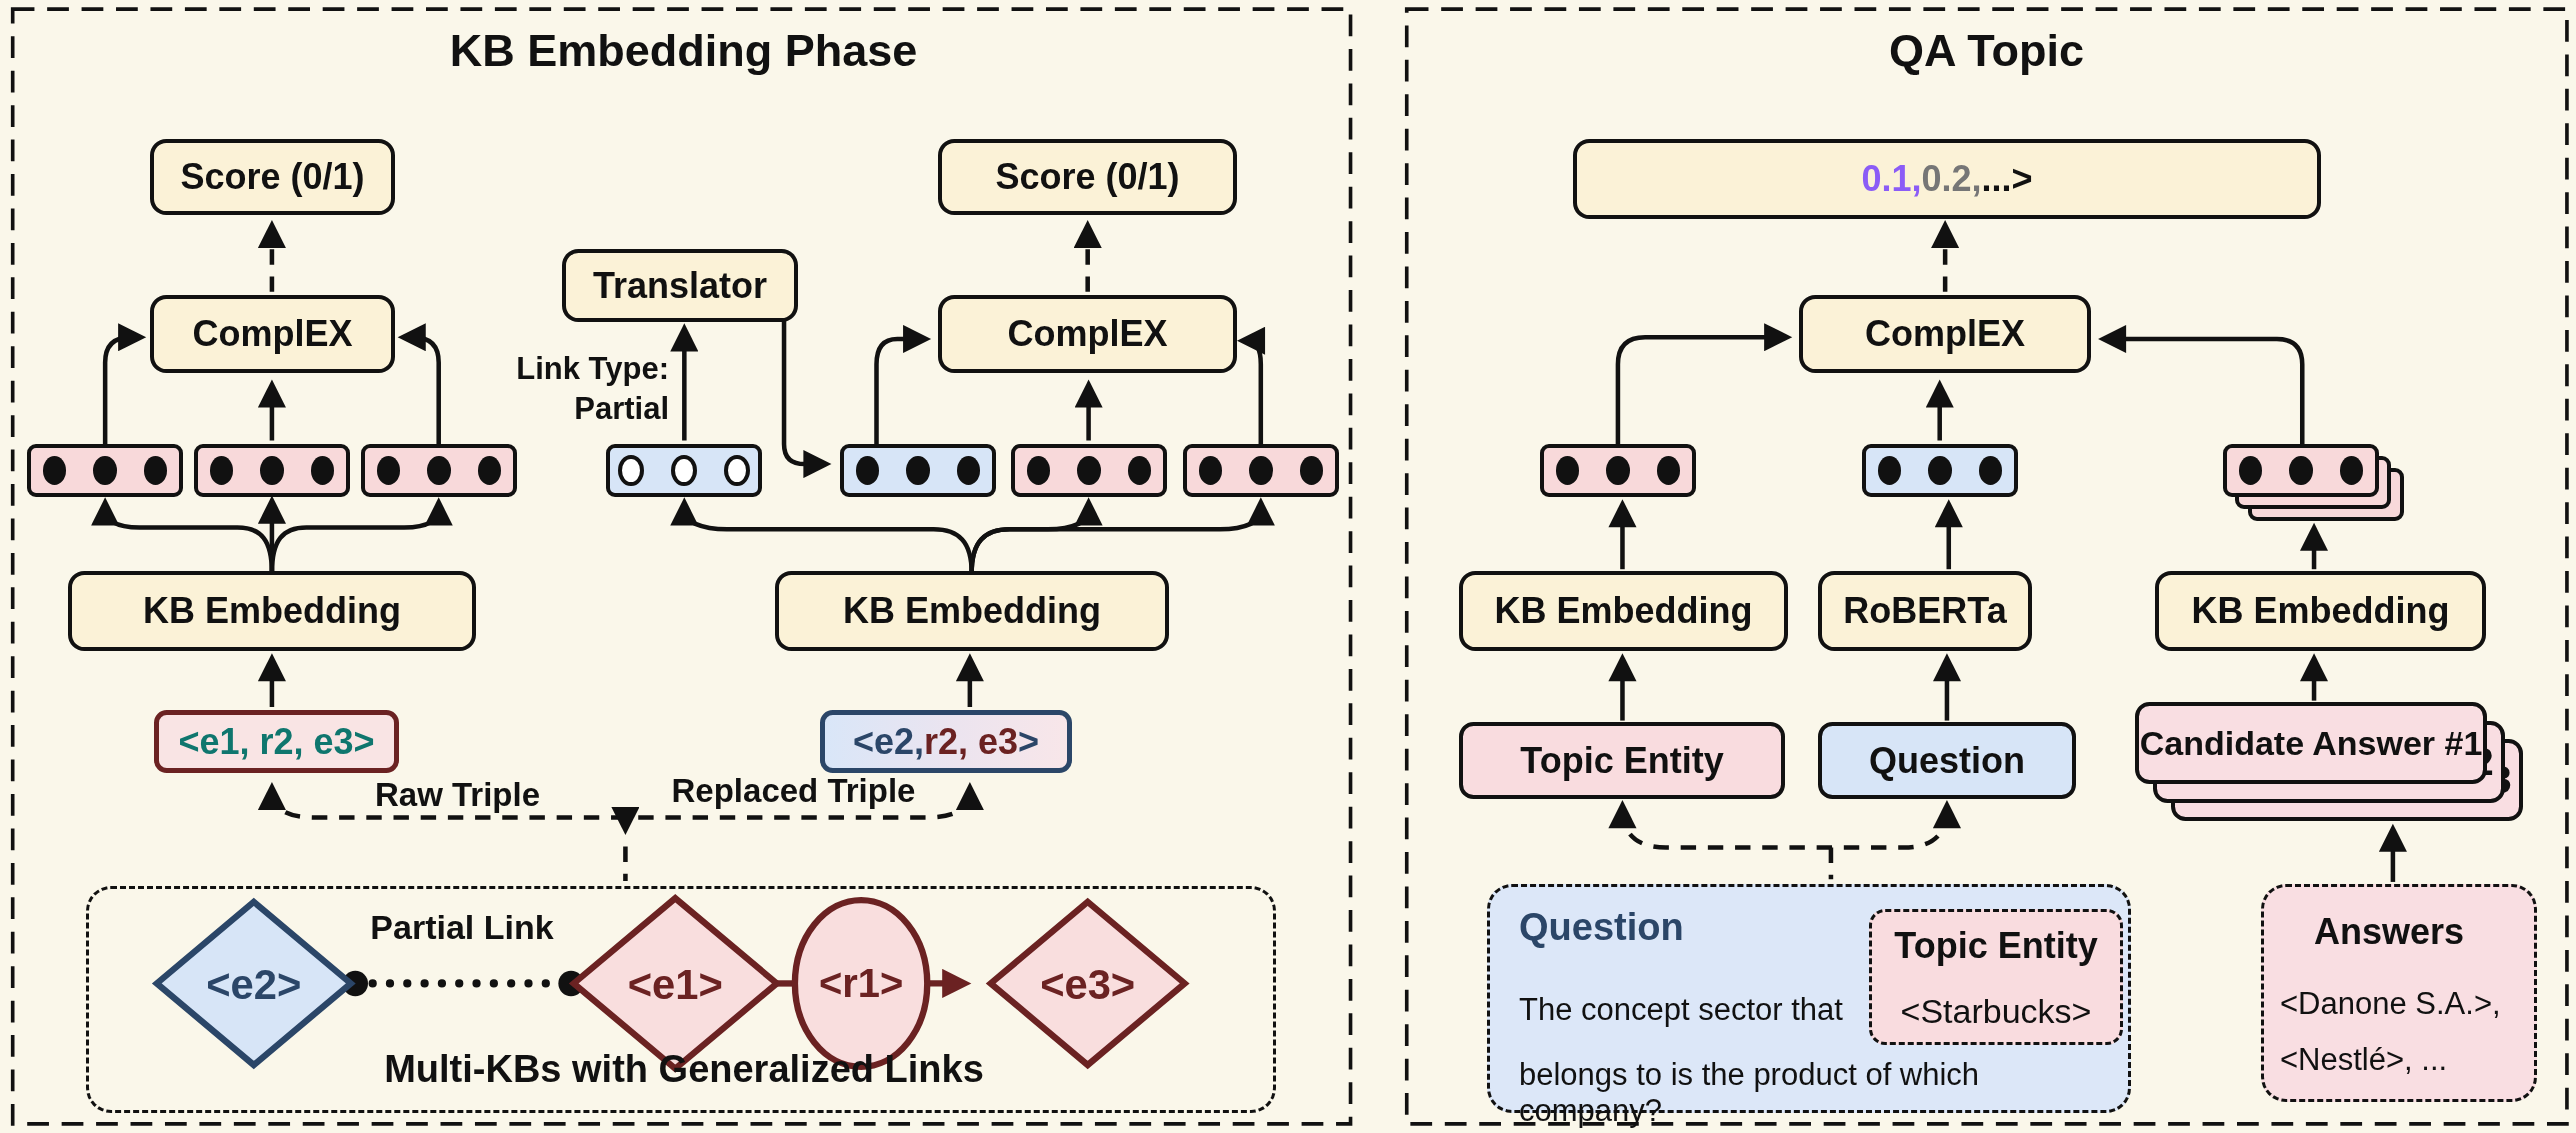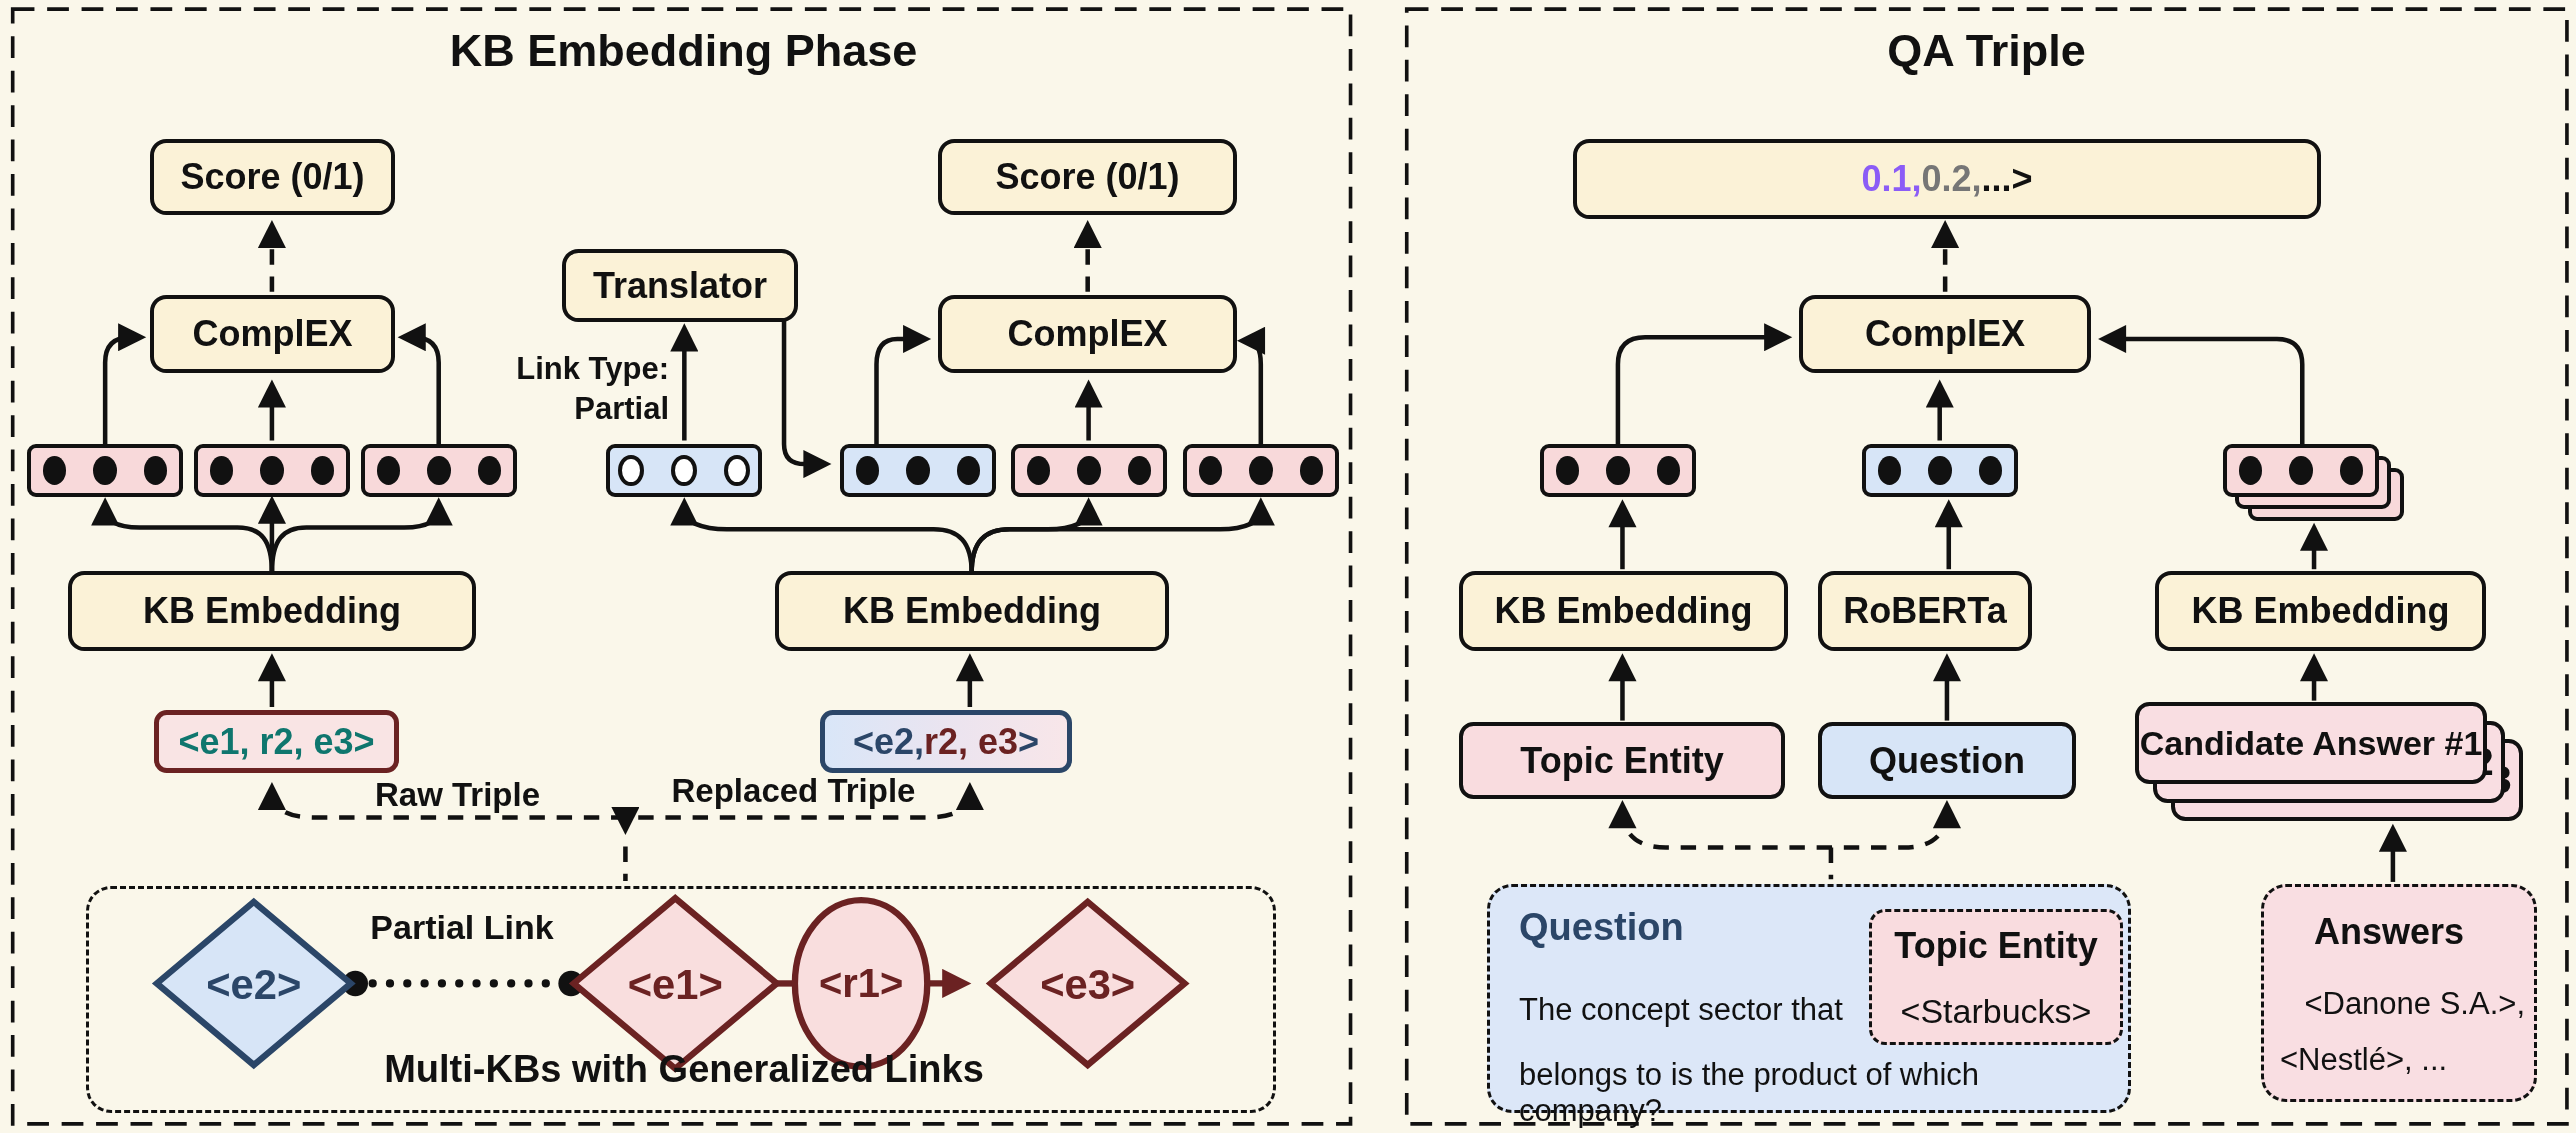--- a/index.html
+++ b/index.html
@@ -192,21 +192,21 @@
     <span class="navy">&gt;</span>
   </div>
 
 <div class="abs small-label" style="left:344px;top:776px;width:227px;">Raw Triple</div>
 <div class="abs small-label" style="left:662px;top:772px;width:263px;">Replaced Triple</div>
 
 <div class="abs container-dashed" style="left:86px;top:886px;width:1190px;height:227px;"></div>
 <div class="abs small-label" style="left:344px;top:908px;width:236px;font-size:34px;">Partial Link</div>
 <div class="abs multikb-caption" style="left:267px;top:1048px;width:834px;">Multi-KBs with Generalized Links</div>
 
-<div class="abs phase-title" style="left:1624px;top:25px;width:725px;">QA Triple</div>
+<div class="abs phase-title" style="left:1624px;top:25px;width:725px;">QA Topic</div>
 
 <div class="abs box" style="left:1573px;top:139px;width:748px;height:80px;font-size:36px;">
     <span class="sd-gray1"> 0.1,</span>
     <span class="sd-gray2"> 0.2,</span>
     <span> ...&gt;</span>
   </div>
 
 <div class="abs box" style="left:1799px;top:295px;width:292px;height:78px;">ComplEX</div>
 
 <div class="abs vec" style="left:1540px;top:444px;width:156px;height:53px;">
@@ -243,15 +243,15 @@
 <div class="abs qtitle" style="left:1519px;top:906px;width:272px;">Question</div>
 <div class="abs topic-inner" style="left:1869px;top:909px;width:254px;height:136px;">
   <div class="ti-title" style="margin-top:12.7px;">Topic Entity</div>
   <div class="ti-value" style="margin-top:25px;">&lt;Starbucks&gt;</div>
 </div>
 <div class="abs qtext" style="left:1519px;top:992px;width:344px;">The concept sector that</div>
 <div class="abs qtext" style="left:1519px;top:1057px;width:598px;">belongs to is the product of which company?</div>
 
 <div class="abs container-dashed acontainer" style="left:2261px;top:884px;width:276px;height:218px;"></div>
 <div class="abs atitle" style="left:2261px;top:911px;width:256px;">Answers</div>
-<div class="abs qtext" style="left:2280px;top:986px;width:245px;text-align:right;">&lt;Danone S.A.&gt;,</div>
+<div class="abs qtext" style="left:2280px;top:986px;width:245px;">&lt;Danone S.A.&gt;,</div>
 <div class="abs qtext" style="left:2280px;top:1042px;width:245px;">&lt;Nestlé&gt;, ...</div>
 
 
 </body></html>

